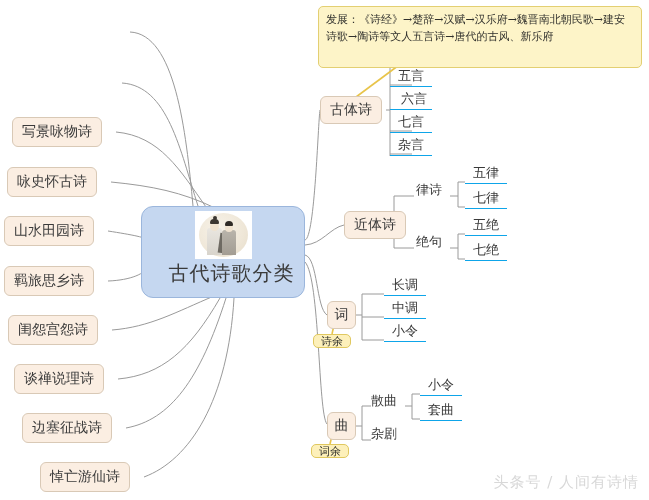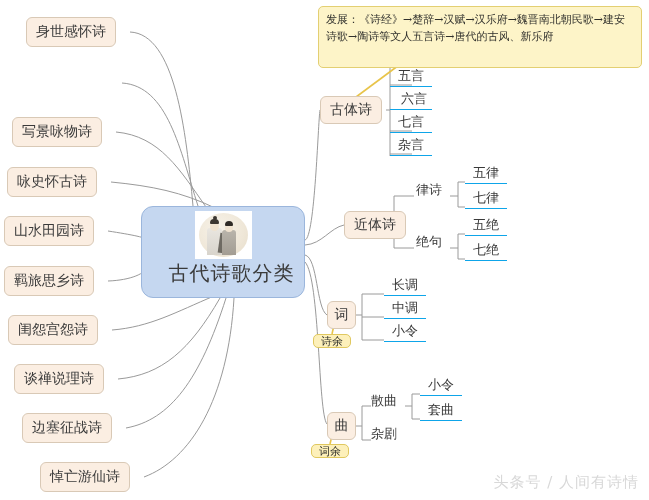--- a/index.html
+++ b/index.html
@@ -289,23 +289,20 @@
       <div class="fig fig-b-body"></div>
       <div class="fig fig-a-head"></div>
       <div class="fig fig-a-hair"></div>
       <div class="fig fig-a-bun"></div>
       <div class="fig fig-b-head"></div>
       <div class="fig fig-b-hair"></div>
     </div>
     <div class="center-label">古代诗歌分类</div>
   </div>
 
-  <div class="node node-left" style="left:26px;  top:17px;">
-      <span>身世感怀诗</span>
-    </div>
   <div class="node node-left" style="left:12px;  top:117px;">
       <span>写景咏物诗</span>
     </div>
   <div class="node node-left" style="left:7px;   top:167px;">
       <span>咏史怀古诗</span>
     </div>
   <div class="node node-left" style="left:4px;   top:216px;">
       <span>山水田园诗</span>
     </div>
   <div class="node node-left" style="left:4px;   top:266px;">

